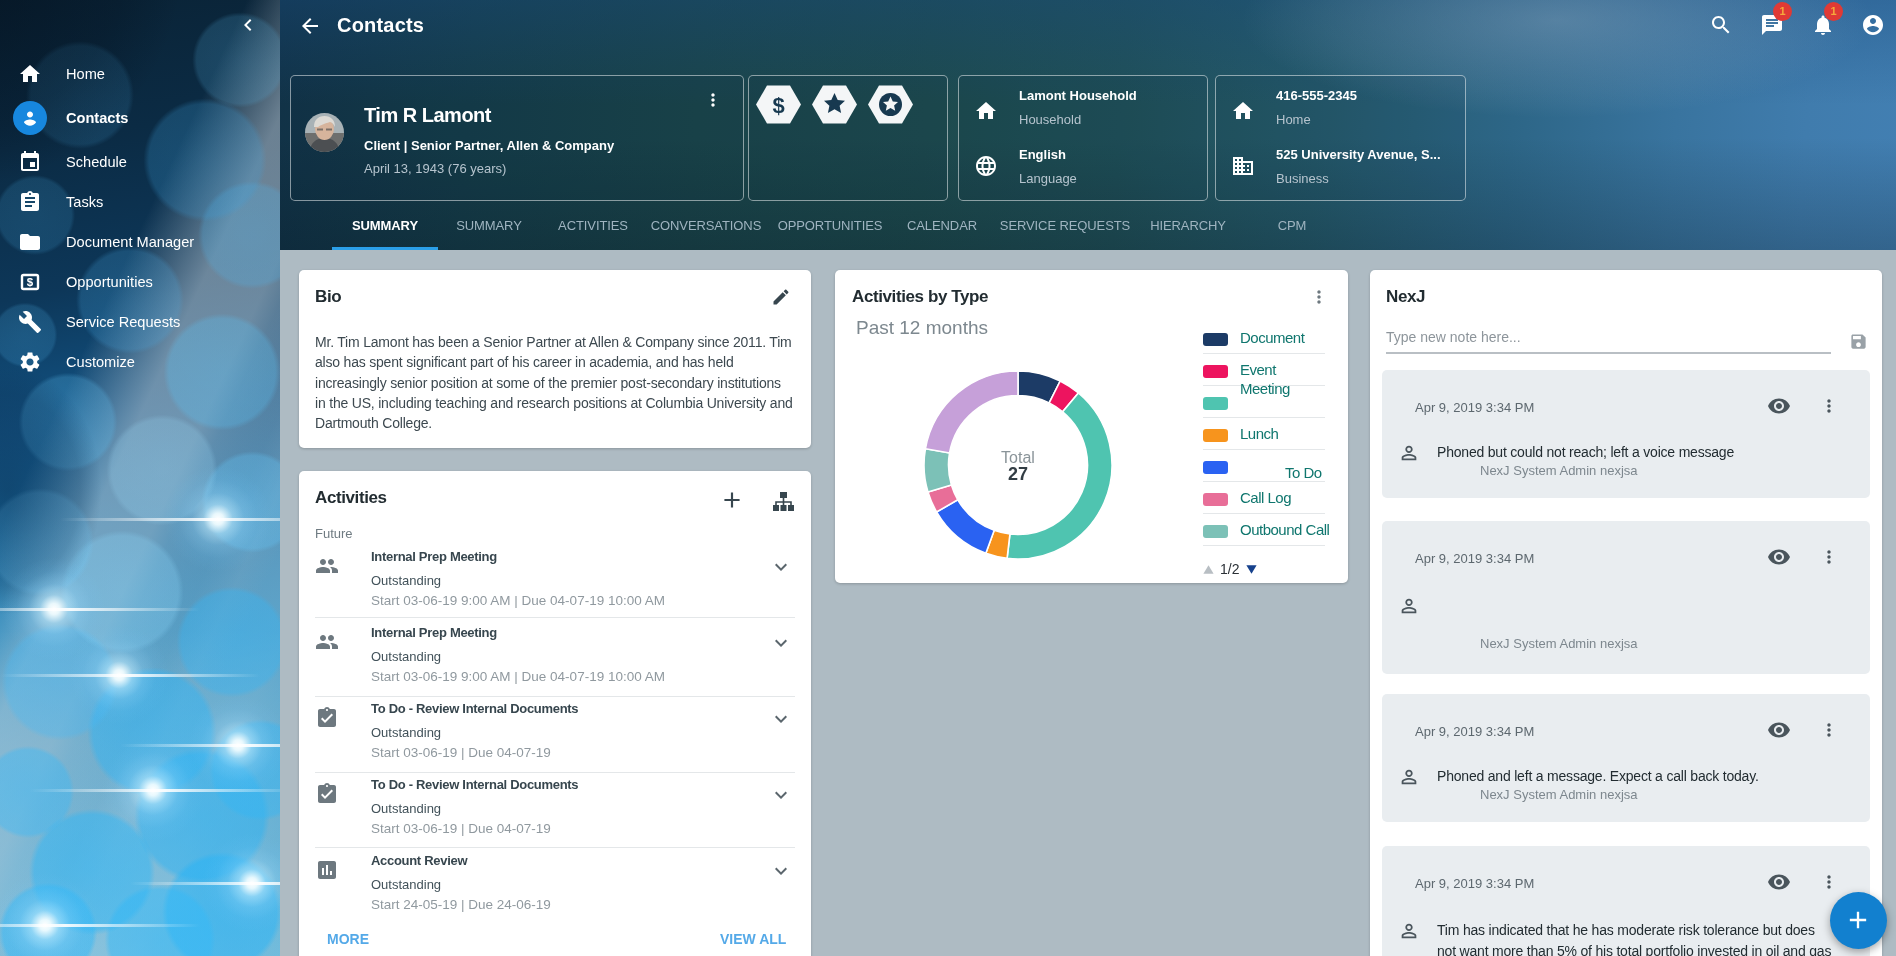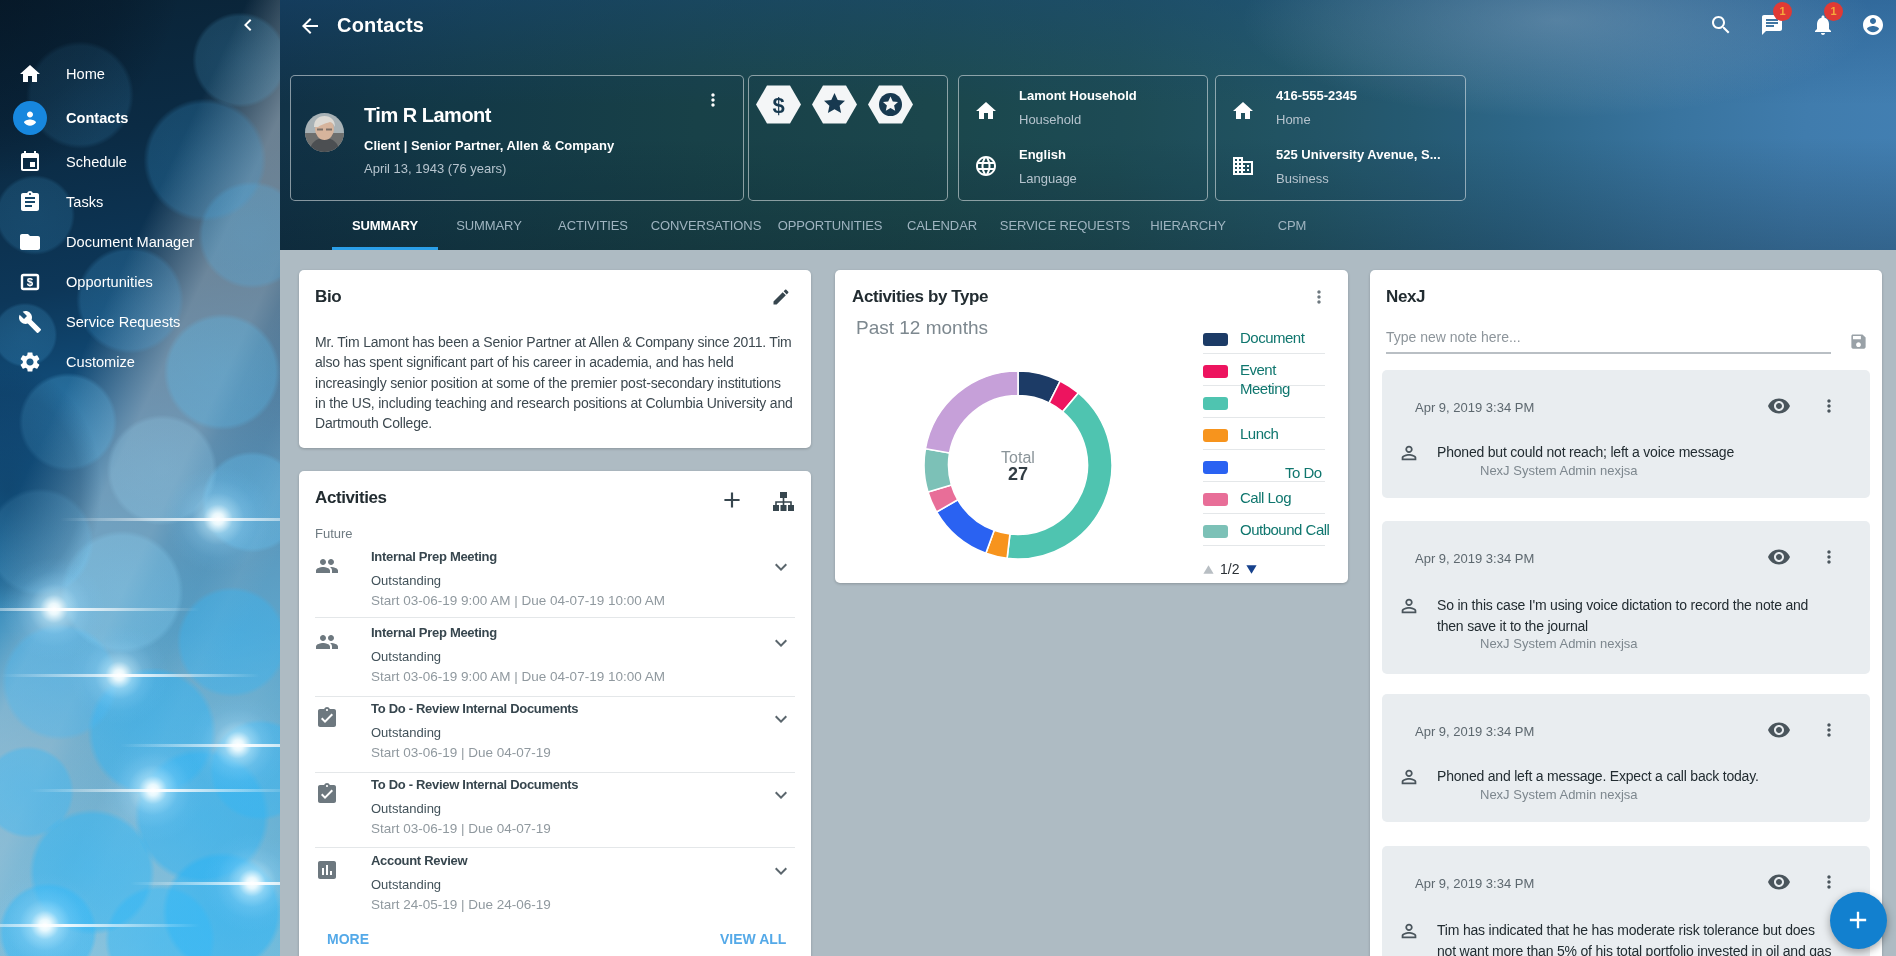--- a/index.html
+++ b/index.html
@@ -413,21 +413,20 @@
       <div class="note-time" style="top:30px;">Apr 9, 2019 3:34 PM</div>
       <svg class="abs" style="left:385px; top:24px;" width="24" height="24" viewBox="0 0 24 24">
           <path d="M12 4.5C7 4.5 2.73 7.61 1 12c1.73 4.39 6 7.5 11 7.5s9.27-3.11 11-7.5c-1.73-4.39-6-7.5-11-7.5zM12 17c-2.76 0-5-2.24-5-5s2.24-5 5-5 5 2.24 5 5-2.24 5-5 5zm0-8c-1.66 0-3 1.34-3 3s1.34 3 3 3 3-1.34 3-3-1.34-3-3-3z" fill="#4a555c"></path>
         </svg>
       <svg class="abs" style="left:437px; top:26px;" width="20" height="20" viewBox="0 0 24 24">
           <path d="M12 8c1.1 0 2-.9 2-2s-.9-2-2-2-2 .9-2 2 .9 2 2 2zm0 2c-1.1 0-2 .9-2 2s.9 2 2 2 2-.9 2-2-.9-2-2-2zm0 6c-1.1 0-2 .9-2 2s.9 2 2 2 2-.9 2-2-.9-2-2-2z" fill="#4a555c"></path>
         </svg>
       <svg class="abs" style="left:16px; top:74px;" width="22" height="22" viewBox="0 0 24 24">
           <path d="M12 5.9a2.1 2.1 0 110 4.2 2.1 2.1 0 010-4.2m0 9c2.97 0 6.1 1.46 6.1 2.1v1.1H5.9V17c0-.64 3.13-2.1 6.1-2.1M12 4C9.79 4 8 5.79 8 8s1.79 4 4 4 4-1.79 4-4-1.79-4-4-4zm0 9c-2.67 0-8 1.34-8 4v3h16v-3c0-2.66-5.33-4-8-4z" fill="#4a555c"></path>
         </svg>
-      <div class="note-text" style="top:74px;">So in this case I'm using voice dictation to record the note and<br>then save it to the journal</div>
       <div class="note-admin" style="top:115px;">NexJ System Admin nexjsa</div>
     </div>
 
     <div class="note" style="top:424px; height:128px;">
       <div class="note-time" style="top:30px;">Apr 9, 2019 3:34 PM</div>
       <svg class="abs" style="left:385px; top:24px;" width="24" height="24" viewBox="0 0 24 24">
           <path d="M12 4.5C7 4.5 2.73 7.61 1 12c1.73 4.39 6 7.5 11 7.5s9.27-3.11 11-7.5c-1.73-4.39-6-7.5-11-7.5zM12 17c-2.76 0-5-2.24-5-5s2.24-5 5-5 5 2.24 5 5-2.24 5-5 5zm0-8c-1.66 0-3 1.34-3 3s1.34 3 3 3 3-1.34 3-3-1.34-3-3-3z" fill="#4a555c"></path>
         </svg>
       <svg class="abs" style="left:437px; top:26px;" width="20" height="20" viewBox="0 0 24 24">
           <path d="M12 8c1.1 0 2-.9 2-2s-.9-2-2-2-2 .9-2 2 .9 2 2 2zm0 2c-1.1 0-2 .9-2 2s.9 2 2 2 2-.9 2-2-.9-2-2-2zm0 6c-1.1 0-2 .9-2 2s.9 2 2 2 2-.9 2-2-.9-2-2-2z" fill="#4a555c"></path>

